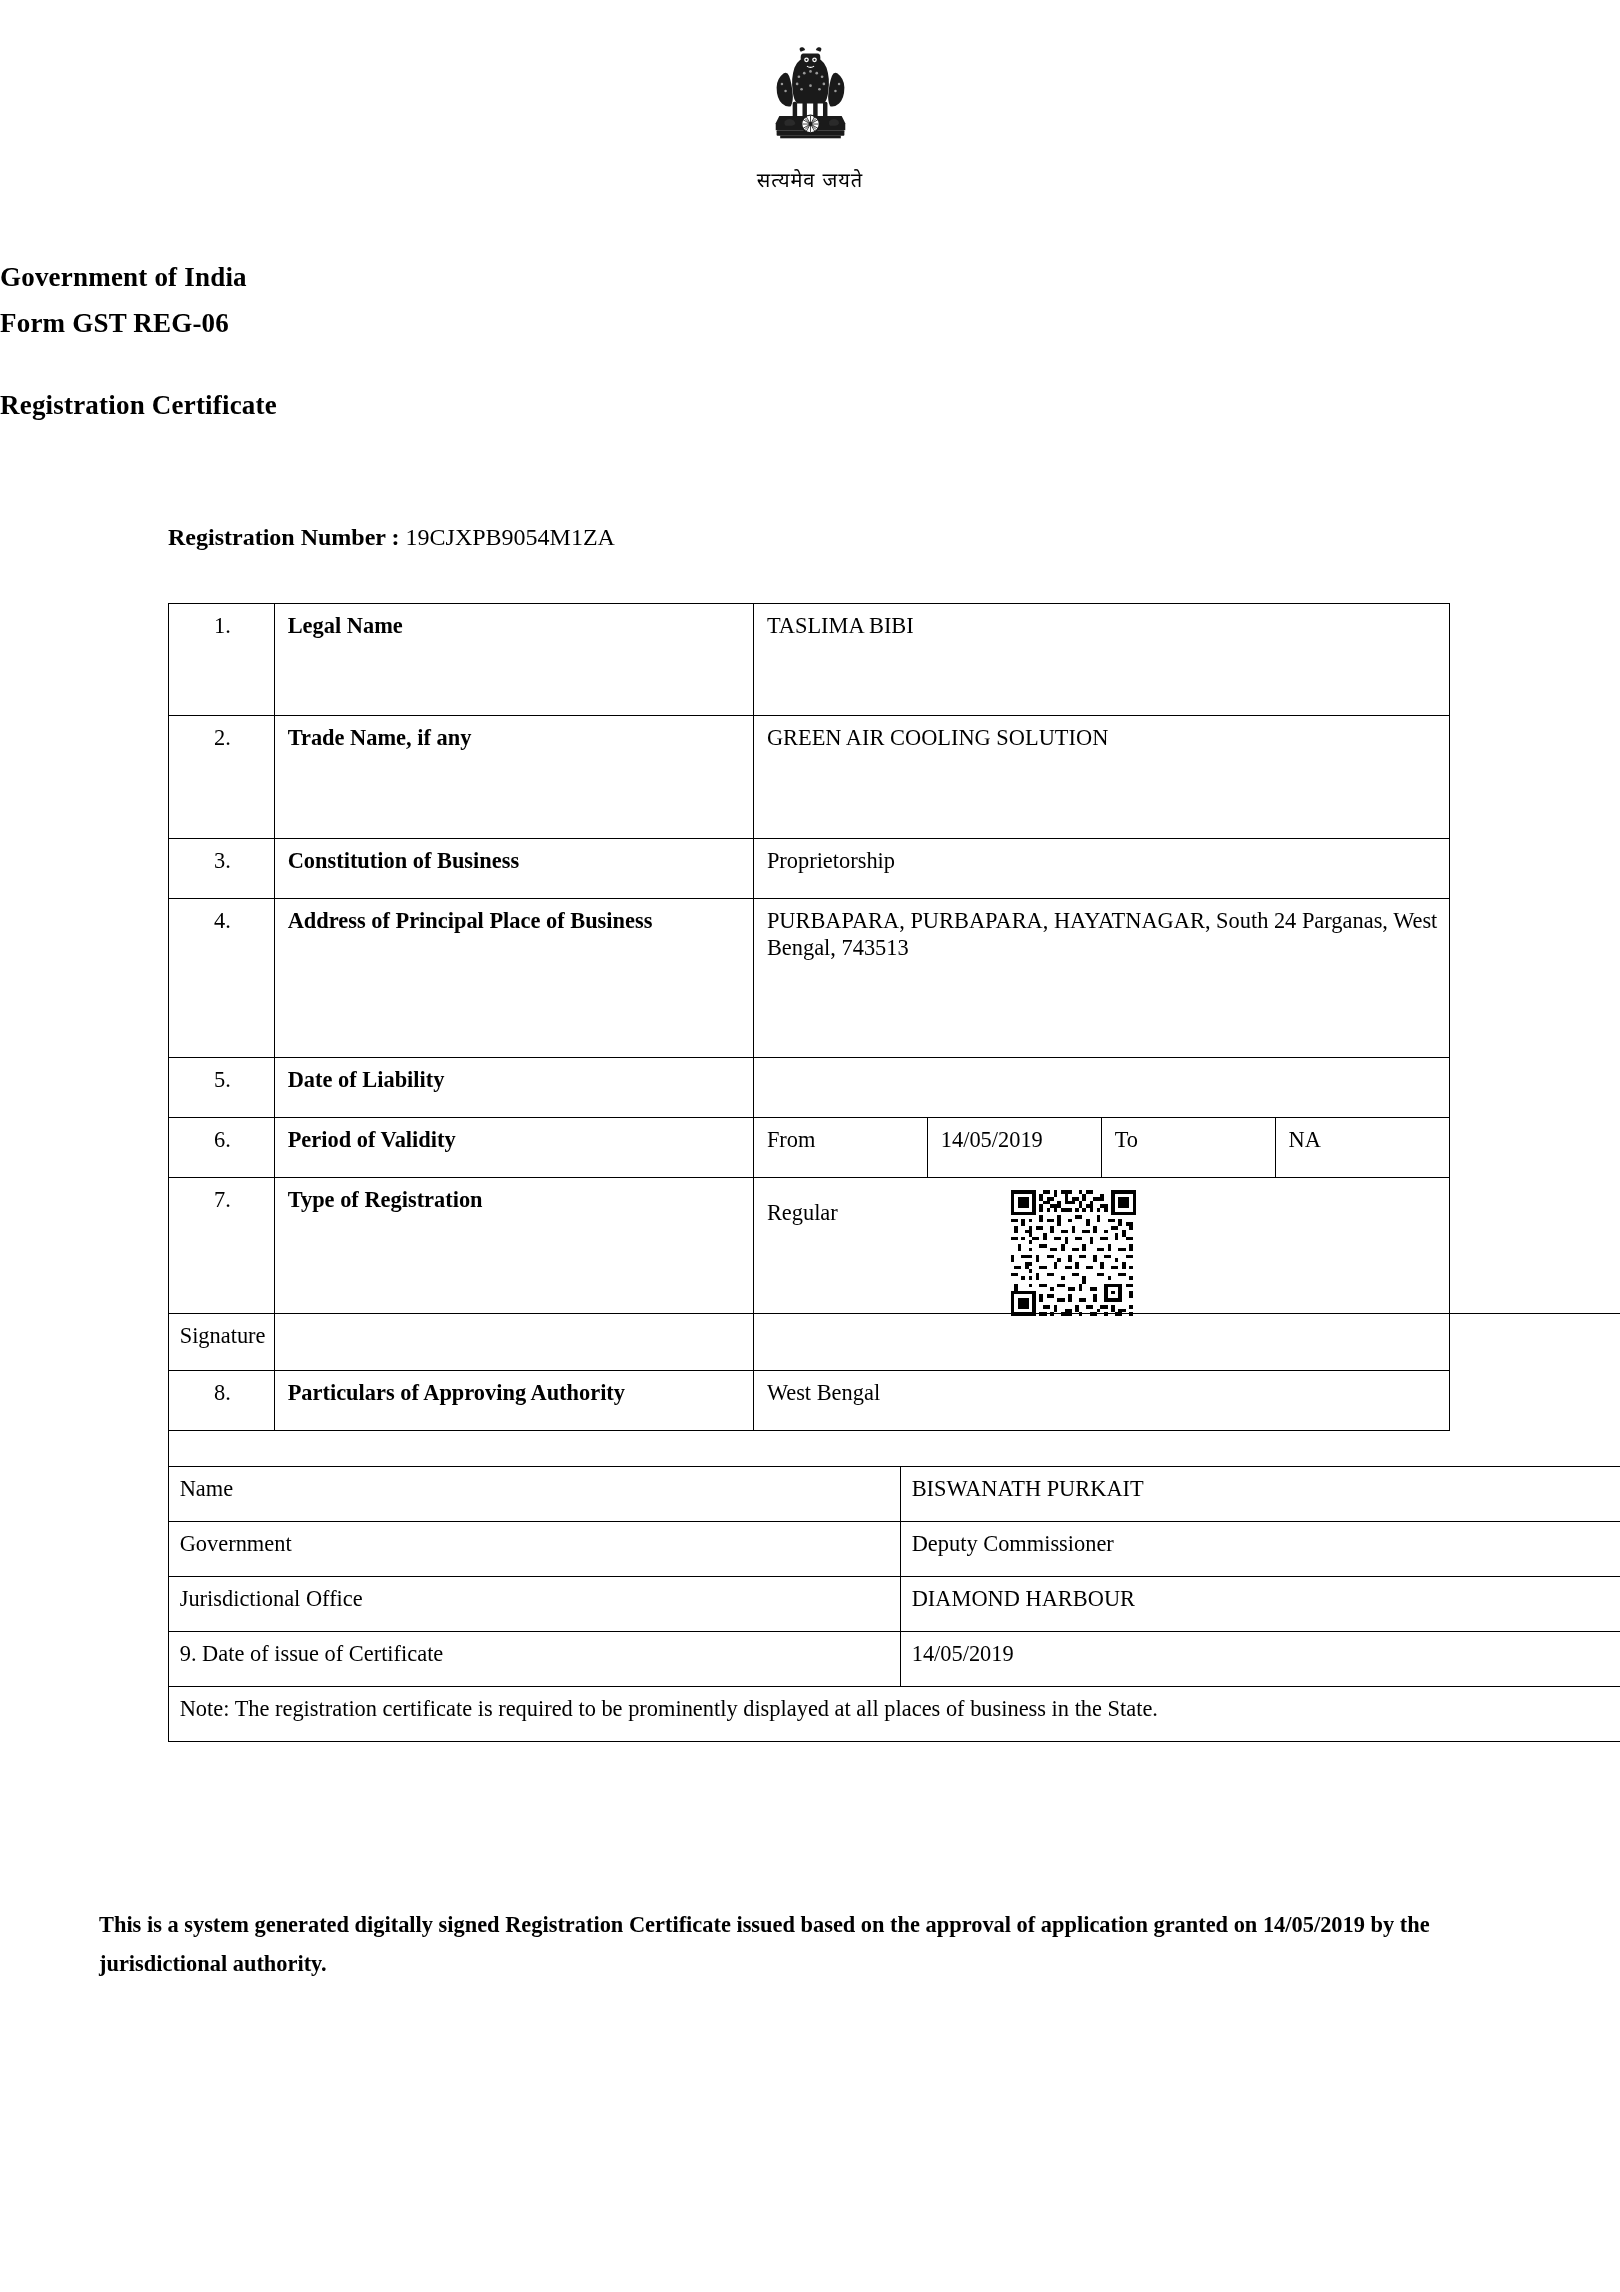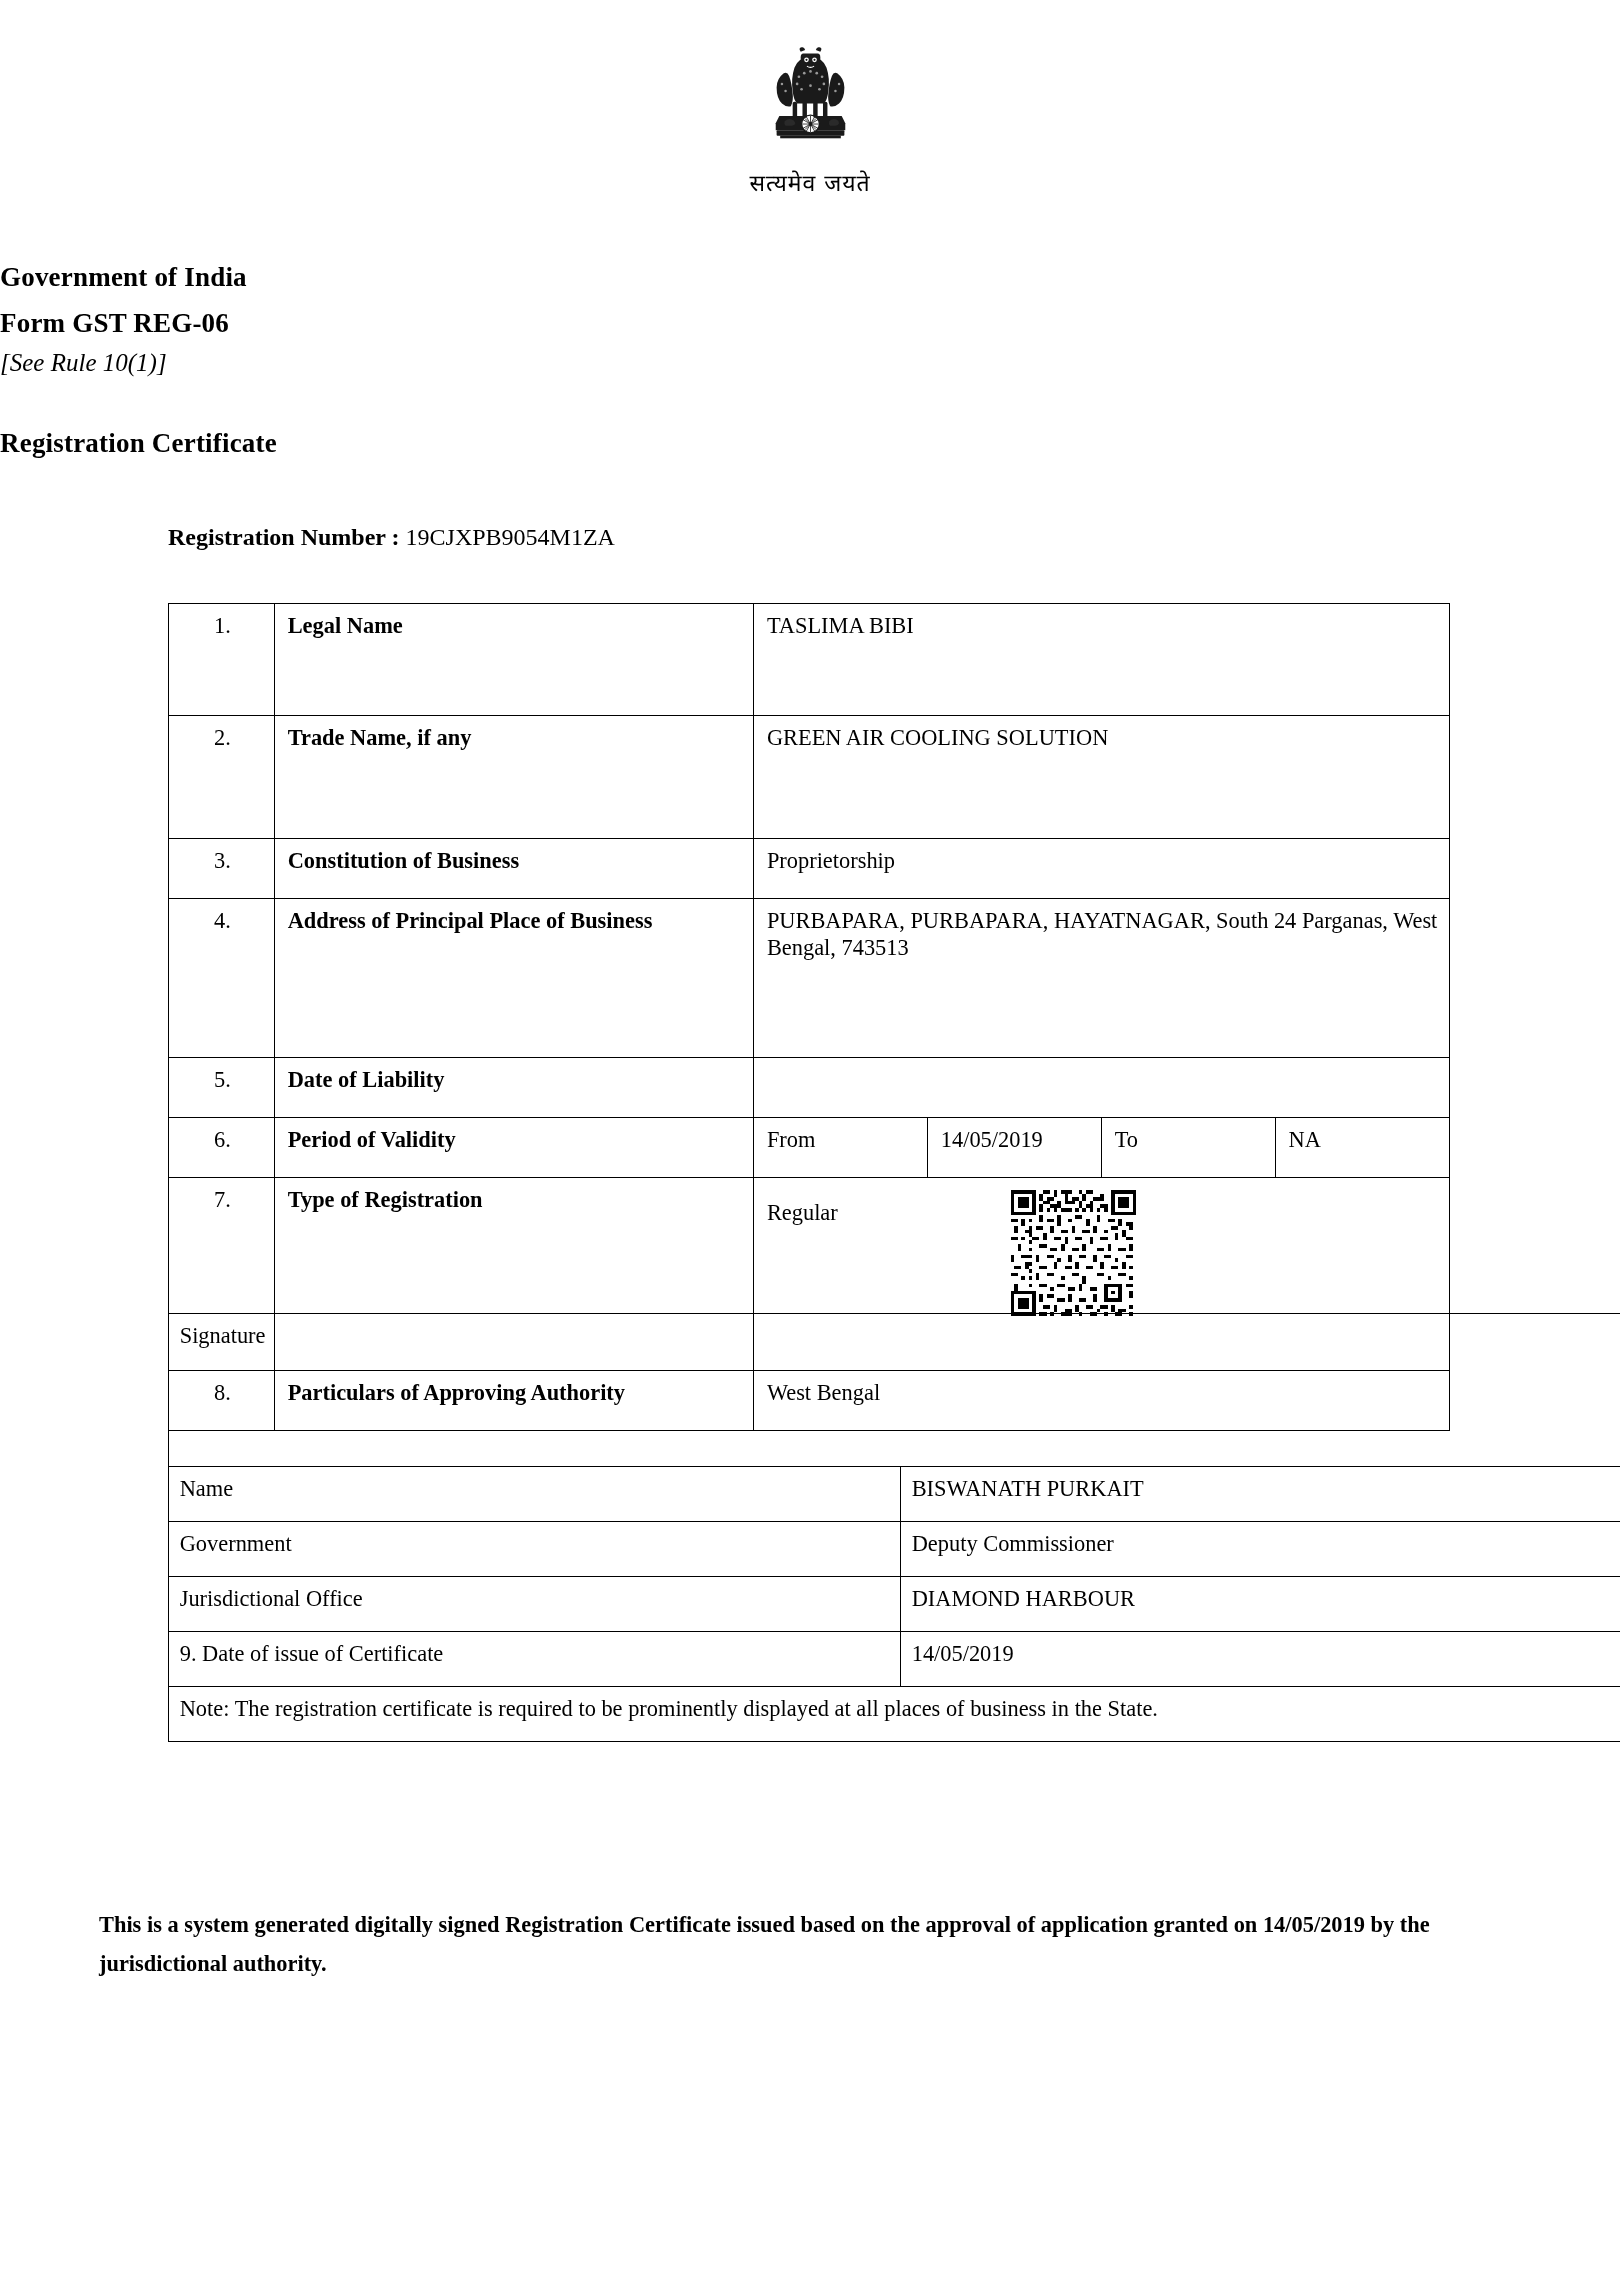--- a/index.html
+++ b/index.html
@@ -29,21 +29,21 @@
     left: 0;
     top: 30px;
     width: 1620px;
     text-align: center;
   }
   .emblem-svg { display: inline-block; }
   .emblem-motto {
     display: block;
     text-align: center;
     font-family: "DejaVu Sans", sans-serif;
-    font-size: 23px;
+    font-size: 20px;
     letter-spacing: 0.9px;
     margin-top: 0.9px;
     color: #000;
   }
 
   
   .hdr-block {
     position: absolute;
     left: 0;
     top: 262px;
@@ -228,21 +228,20 @@
           <path d="M71 24 q3-4-1-5 q-3-1-4 3z"></path>
         </g>
       </svg>
     </span>
     <span class="emblem-motto">सत्यमेव जयते</span>
   </div>
 
   <div class="hdr-block">
     <div class="hdr-gov">Government of India</div>
     <div class="hdr-form">Form GST REG-06</div>
-    <div class="hdr-rule">[See Rule 10(1)]</div>
     <div class="hdr-title">Registration Certificate</div>
   </div>
 
   <div class="regno">
     <span class="lbl">Registration Number :</span>
     <span class="val">19CJXPB9054M1ZA</span>
   </div>
 
   <table class="tbl">
     <tbody>

